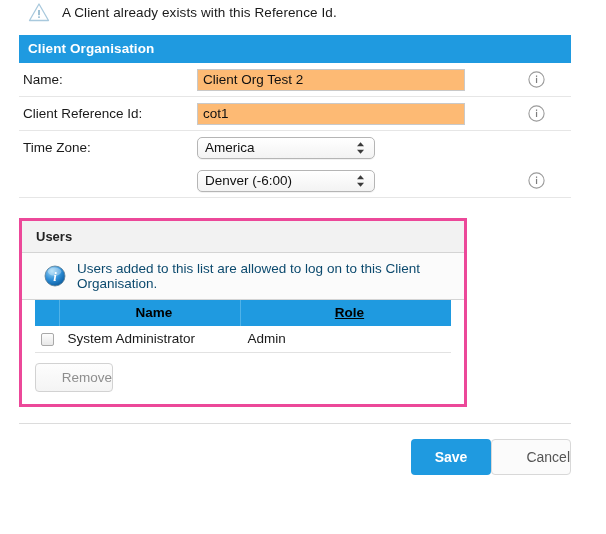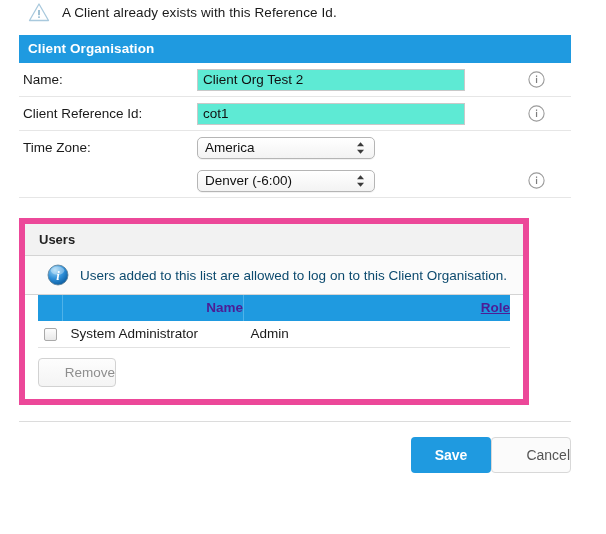--- a/index.html
+++ b/index.html
@@ -70,21 +70,21 @@
     flex: 1 1 auto;
     display: flex;
     align-items: center;
   }
 
   input.txt {
     width: 268px;
     height: 22px;
     box-sizing: border-box;
     border: 1px solid #c9c9c9;
-    background: #5eead4;
+    background: #fdba74;
     font-family: "Liberation Sans", sans-serif;
     font-size: 13.5px;
     color: #111;
     padding: 1px 5px;
     border-radius: 0;
     outline: none;
   }
 
   .sel {
     position: relative;
@@ -120,23 +120,23 @@
   .info-slot {
     width: 70px;
     flex: 0 0 70px;
     display: flex;
     justify-content: center;
     align-items: center;
   }
 
   
   .users-panel {
-    width: 510px;
+    width: 448px;
     margin: 20px 0 0 19px;
-    border: 6px solid #ec4899;
+    border: 3px solid #ec4899;
     box-sizing: border-box;
     background: #fff;
   }
   .users-head {
     background: #f2f2f2;
     border-bottom: 1px solid #d4d4d4;
     font-weight: bold;
     font-size: 13px;
     color: #222;
     padding: 8px 0 8px 14px;
@@ -179,24 +179,24 @@
   }
 
   table.users-tbl {
     width: calc(100% - 26px);
     margin: 0 13px;
     border-collapse: collapse;
     table-layout: fixed;
   }
   table.users-tbl thead th {
     background: #1f9ae0;
-    color: #4c1d95;
+    color: #000000;
     font-weight: bold;
     font-size: 13.5px;
-    text-align: right;
+    text-align: center;
     padding: 5px 0 6px 0;
     border-right: 1px solid #4fb2e8;
   }
   table.users-tbl thead th:last-child { border-right: none; text-decoration: underline; }
   th.c-chk { width: 24px; }
   th.c-name { width: 172px; padding-left: 8px !important; }
   th.c-role { padding-left: 7px !important; }
 
   table.users-tbl tbody td {
     border-bottom: 1px solid #e2e2e2;

